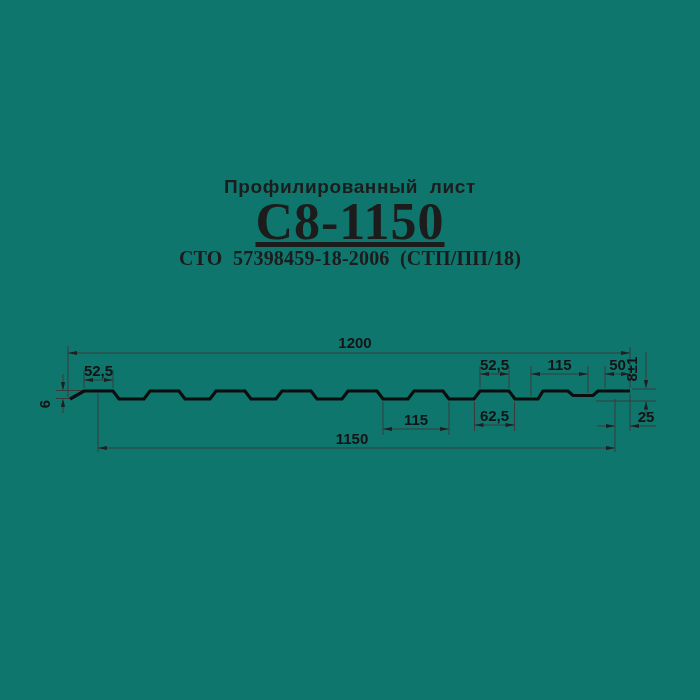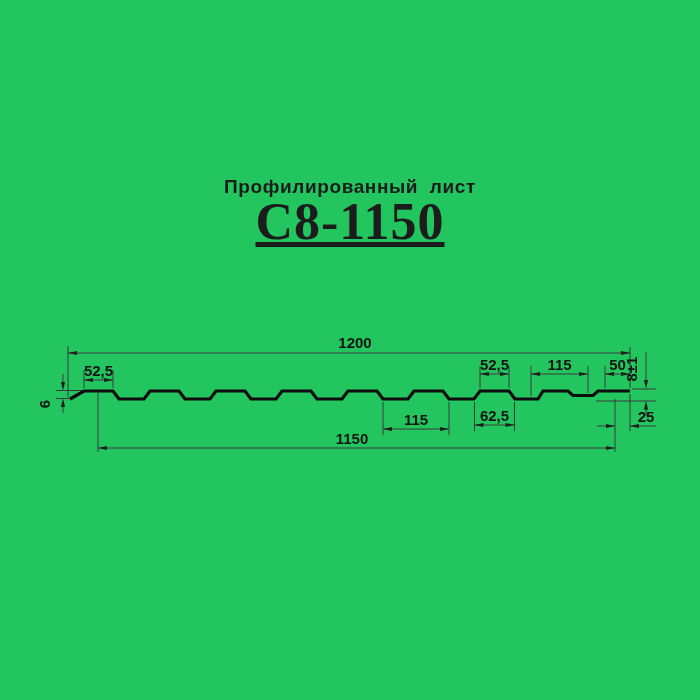--- a/index.html
+++ b/index.html
@@ -1,34 +1,35 @@
 <!DOCTYPE html>
 <html><head>
 <meta charset="utf-8">
 <style>
   html,body{margin:0;padding:0;background:#ffffff;}
-  #canvas{position:relative;width:700px;height:700px;background:#22c55e;overflow:hidden;
+  #canvas{position:relative;width:700px;height:700px;background:#0f766e;overflow:hidden;
           font-family:"Liberation Sans",sans-serif;color:#1a1a1a;}
   .title-line{position:absolute;left:0;width:700px;text-align:center;white-space:pre;color:#1c1c1c;}
   #subtitle{top:176px;font:bold 19px "Liberation Sans",sans-serif;letter-spacing:.6px;}
   #model{top:196px;font:bold 52px "Liberation Serif",serif;letter-spacing:1px;line-height:52px;text-decoration:underline;}
   #standard{top:247px;font:bold 20px "Liberation Serif",serif;letter-spacing:.2px;line-height:22px;}
   svg{position:absolute;left:0;top:0;}
   .thin{stroke:#3a3a3a;stroke-width:1;fill:none;}
   .sheet{stroke:#0d0d0d;stroke-width:3.2;fill:none;stroke-linejoin:miter;stroke-linecap:butt;}
   .arr{fill:#1f1f1f;stroke:none;}
   .dim{font:bold 15px "Liberation Sans",sans-serif;fill:#141414;}
 </style>
 </head>
 <body>
 
 <div id="canvas">
 
   <div id="subtitle" class="title-line">Профилированный  лист</div>
   <div id="model" class="title-line">С8-1150</div>
+  <div id="standard" class="title-line">СТО  57398459-18-2006  (СТП/ПП/18)</div>
 
   <svg width="700" height="700" viewBox="0 0 700 700">
 
     <g class="thin">
       <line x1="68" y1="346" x2="68" y2="397"></line>
       <line x1="630" y1="347" x2="630" y2="388"></line>
       <line x1="84" y1="370" x2="84" y2="388"></line>
       <line x1="113" y1="370" x2="113" y2="388"></line>
       <line x1="98" y1="393" x2="98" y2="452"></line>
       <line x1="480" y1="366" x2="480" y2="388"></line>

